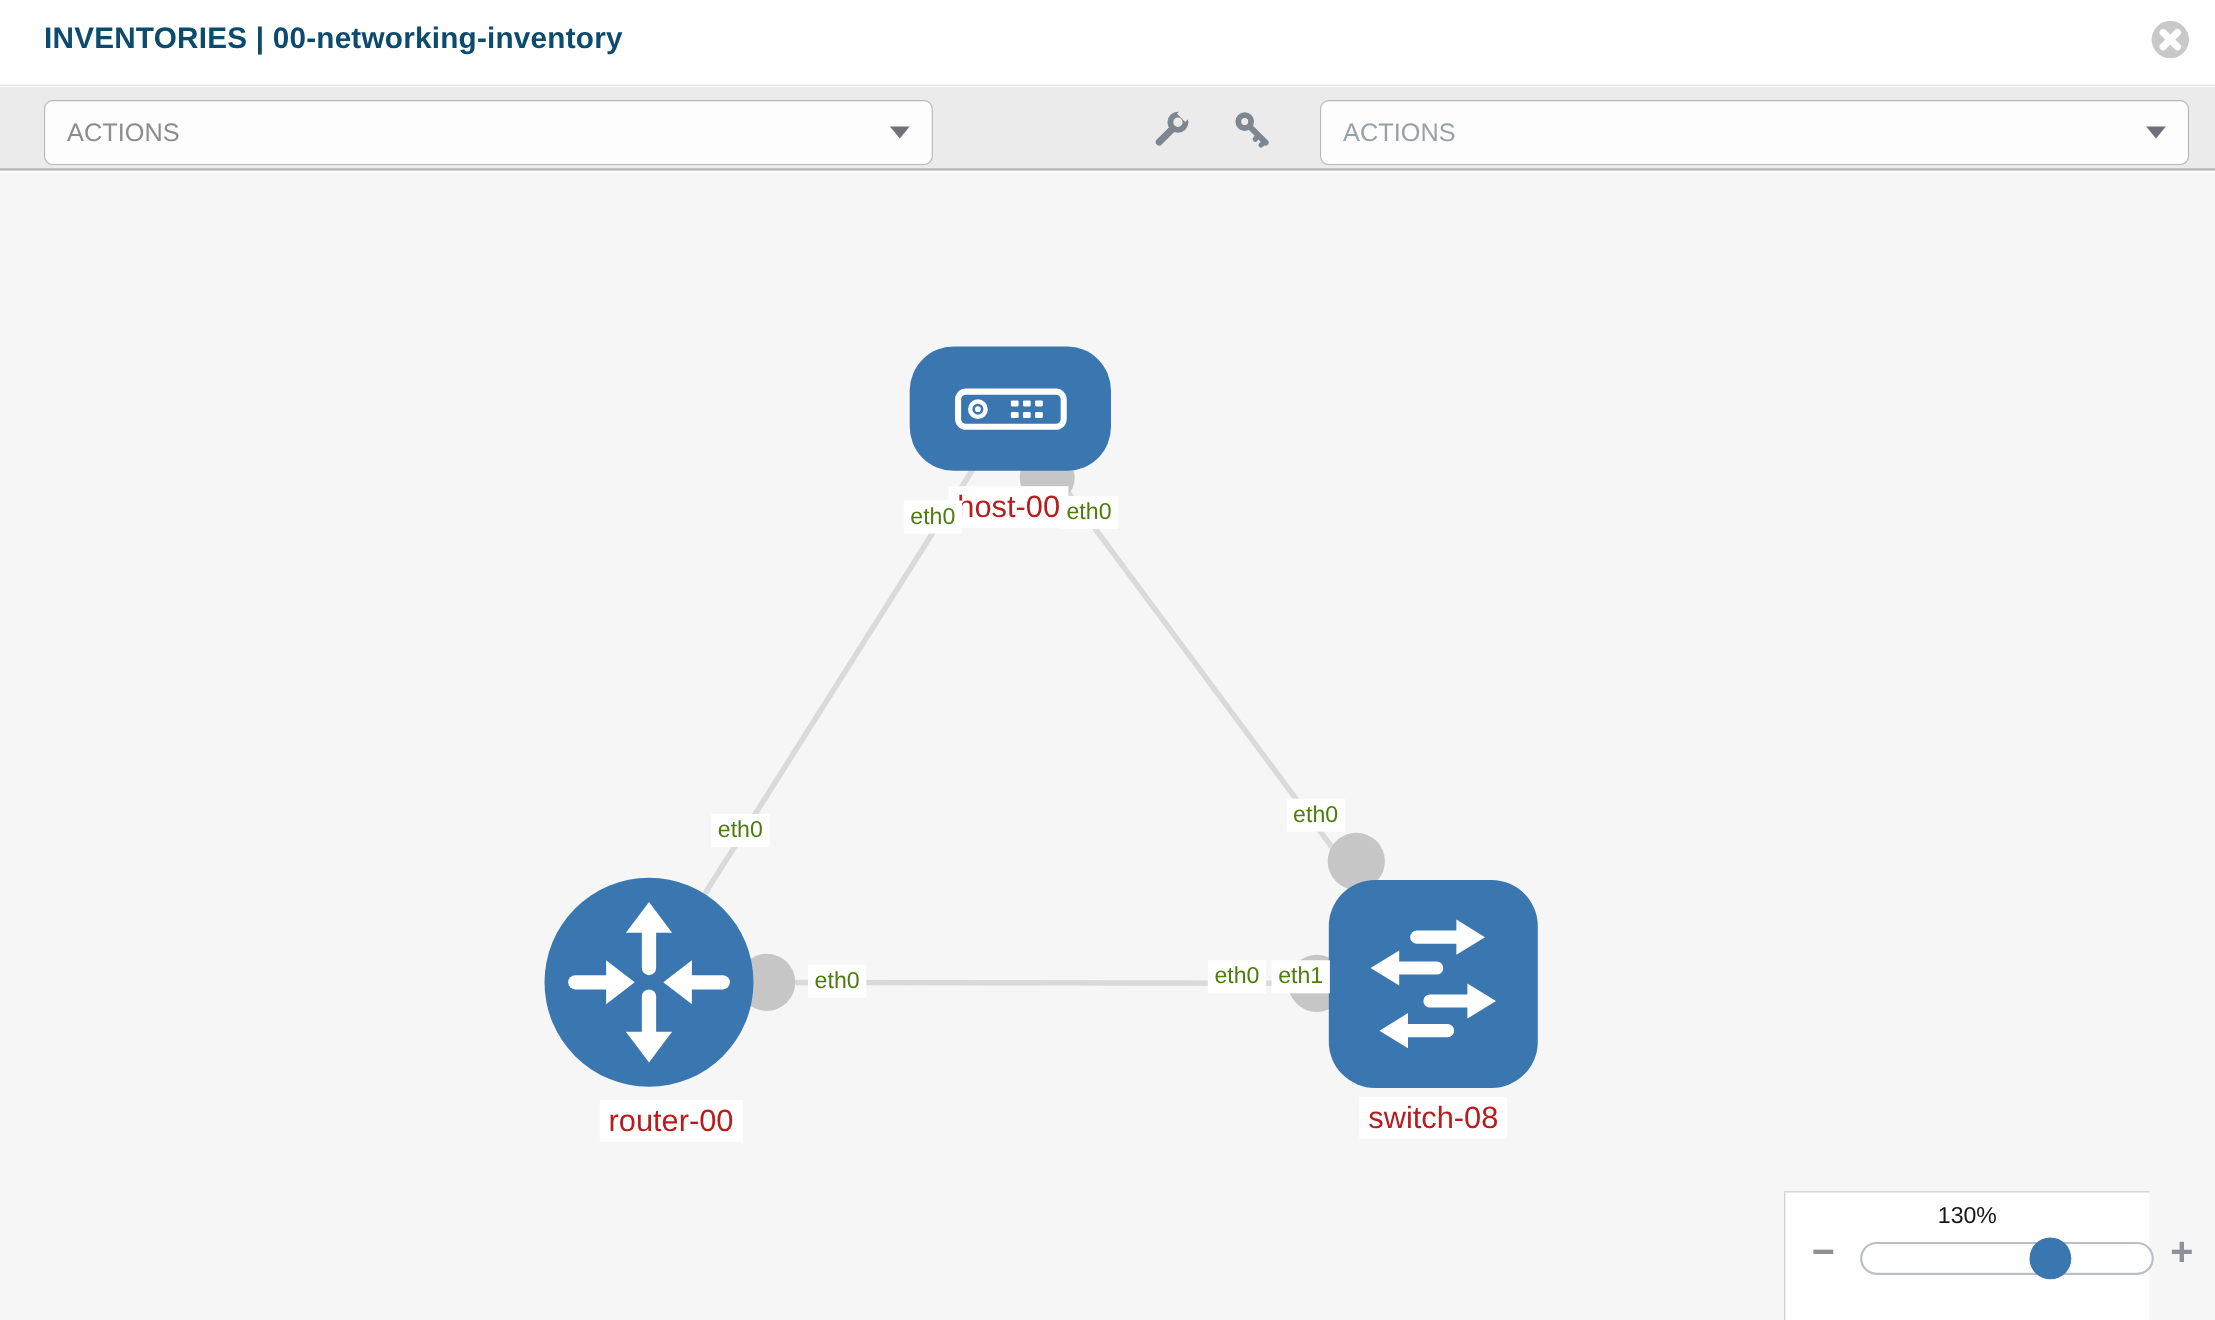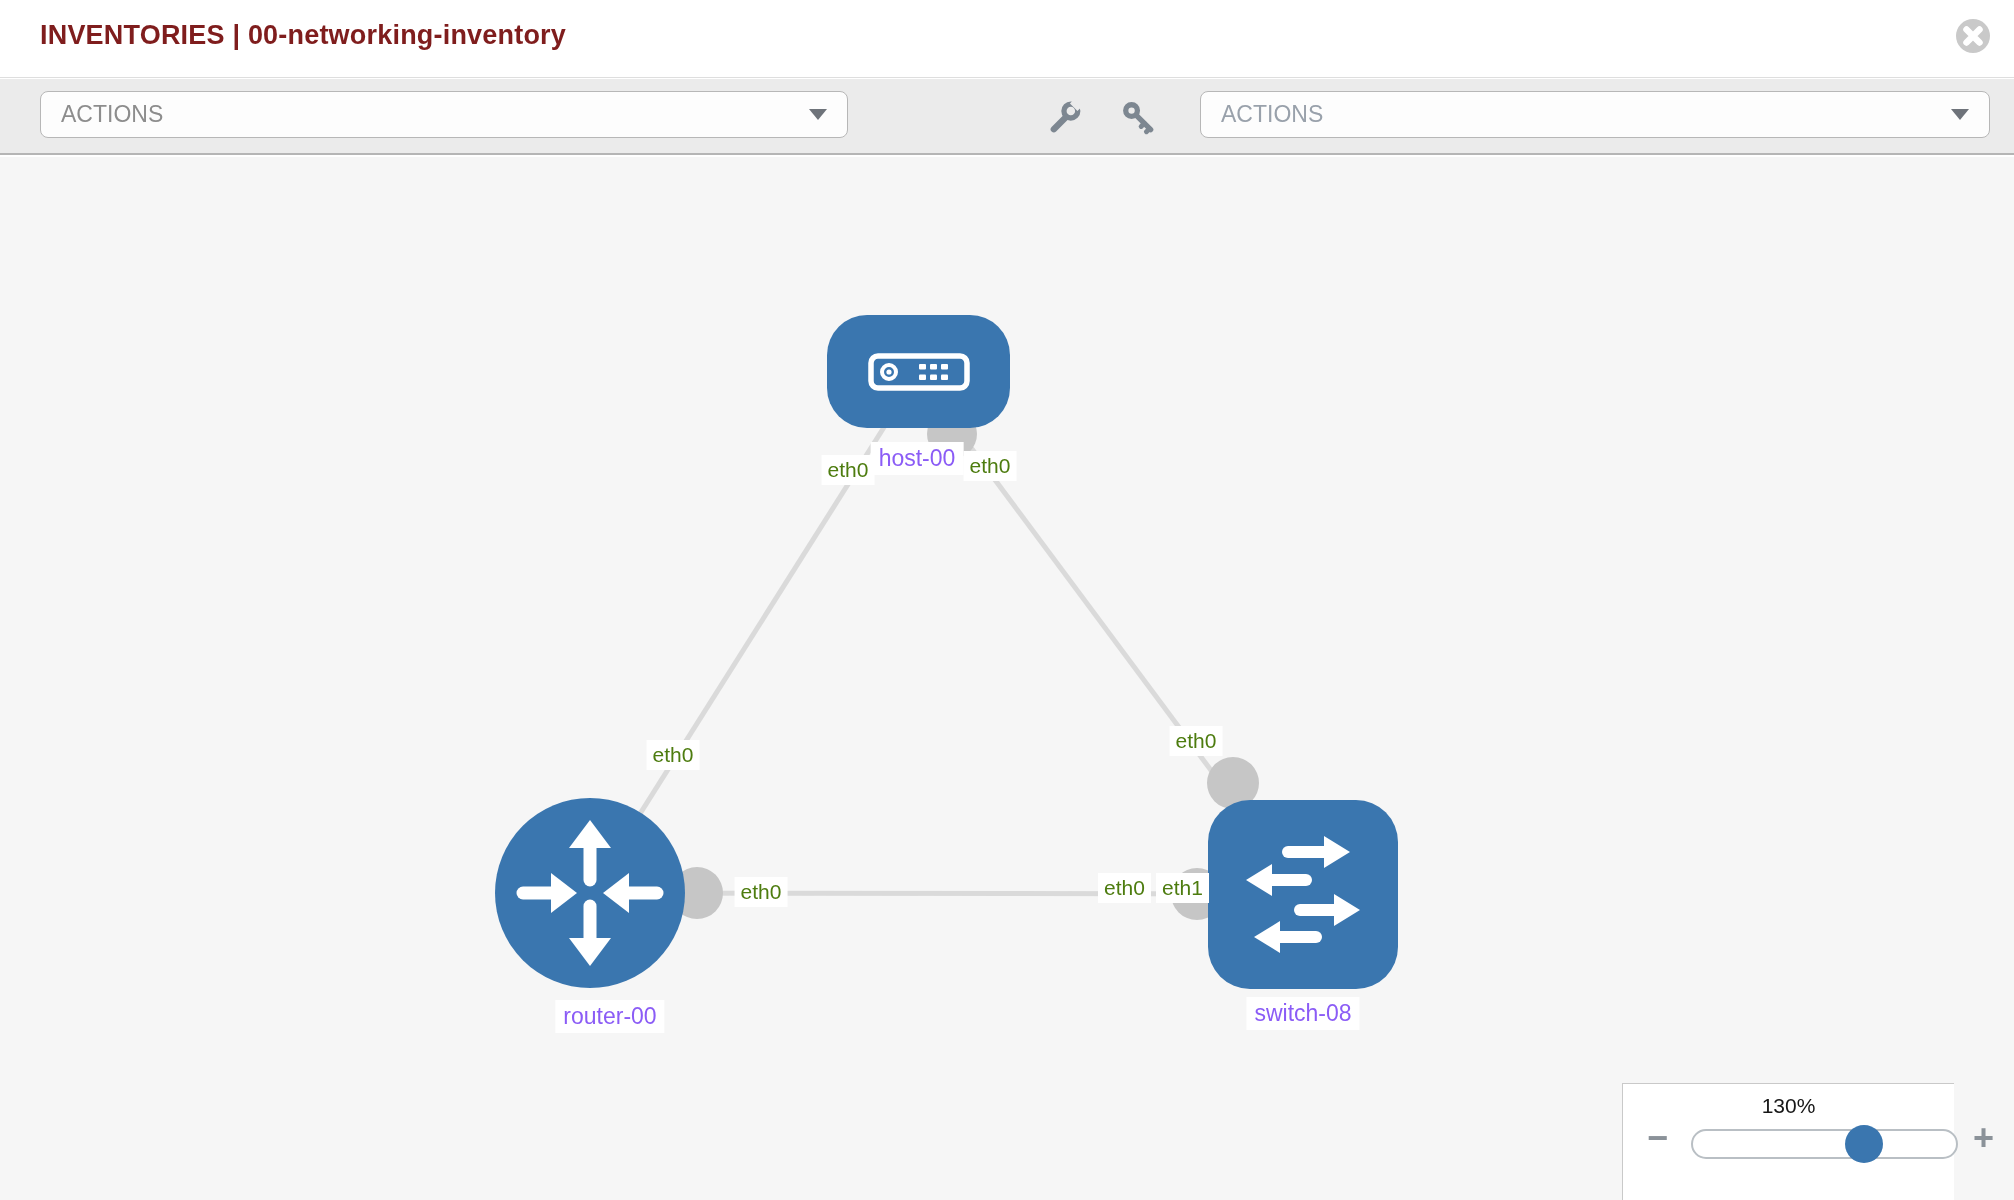--- a/index.html
+++ b/index.html
@@ -2,45 +2,45 @@
 <html><head>
 <meta charset="utf-8">
 <style>
   * { box-sizing: border-box; margin: 0; padding: 0; }
   html,body { background:#fff; }
   body { font-family: "Liberation Sans", sans-serif; }
   .app { position:relative; width:2014px; height:1200px; overflow:hidden; background:#fff; }
 
   
   .header { position:absolute; left:0; top:0; width:2014px; height:78px; background:#fff; border-bottom:1px solid #dedede; }
-  .page-title { position:absolute; left:40px; top:20px; font-size:27px; font-weight:bold; color:#7f1d1d; letter-spacing:0.2px; }
+  .page-title { position:absolute; left:40px; top:20px; font-size:27px; font-weight:bold; color:#0c4a6e; letter-spacing:0.2px; }
   .close-btn { position:absolute; left:1953px; top:16px; width:40px; height:40px; cursor:pointer; }
 
   
   .toolbar { position:absolute; left:0; top:79px; width:2014px; height:76px; background:#ebebeb; border-bottom:2px solid #b5b5b5; }
-  .select { position:absolute; top:12px; height:47px; background:#fdfdfd; border:1px solid #b7b7b7; border-radius:8px; display:flex; align-items:center; justify-content:space-between; padding:0 20px; cursor:pointer; }
+  .select { position:absolute; top:12px; height:59px; background:#fdfdfd; border:1px solid #b7b7b7; border-radius:8px; display:flex; align-items:center; justify-content:space-between; padding:0 20px; cursor:pointer; }
   .select-actions { left:40px; width:808px; }
   .select-search  { left:1200px; width:790px; }
   .select-label { font-size:23px; color:#8d8d8d; }
   .select-search .select-label { color:#99a1ab; }
   .caret { width:0; height:0; border-left:9px solid transparent; border-right:9px solid transparent; border-top:11px solid #6e737a; }
   .tool-icon { position:absolute; top:22px; width:34px; height:34px; cursor:pointer; }
   .tool-icon.wrench { left:1048px; }
   .tool-icon.key    { left:1122px; }
 
   
   .canvas { position:absolute; left:0; top:157px; width:2014px; height:1043px; background:#f6f6f6; }
   .links-svg { position:absolute; left:0; top:0; width:2014px; height:1043px; }
 
   .node { position:absolute; background:#3a76af; display:flex; align-items:center; justify-content:center; cursor:pointer; }
   .node-host   { left:827px; top:158px; width:183px; height:113px; border-radius:40px; }
   .node-router { left:495px; top:641px; width:190px; height:190px; border-radius:50%; }
   .node-switch { left:1208px; top:643px; width:190px; height:189px; border-radius:42px; }
 
-  .node-label { position:absolute; transform:translateX(-50%); background:#fff; color:#8b5cf6; font-size:23px; padding:3px 8px; white-space:nowrap; }
+  .node-label { position:absolute; transform:translateX(-50%); background:#fff; color:#b91c1c; font-size:28px; padding:3px 8px; white-space:nowrap; }
   .lbl-host   { left:917px;  top:285px; }
   .lbl-router { left:590px;  top:843px;margin-left:20px; }
   .lbl-switch { left:1303px; top:840px; }
 
   .iface-label { position:absolute; background:#fff; color:#4d7c0f; font-size:21px; padding:3px 6px; white-space:nowrap; }
   .centered { transform:translate(-50%,-50%); }
   .if-a1 { left:848px;  top:313px; }
   .if-b1 { left:990px;  top:309px; }
   .if-a2 { left:673px;  top:598px; }
   .if-b2 { left:1196px; top:584px; }

